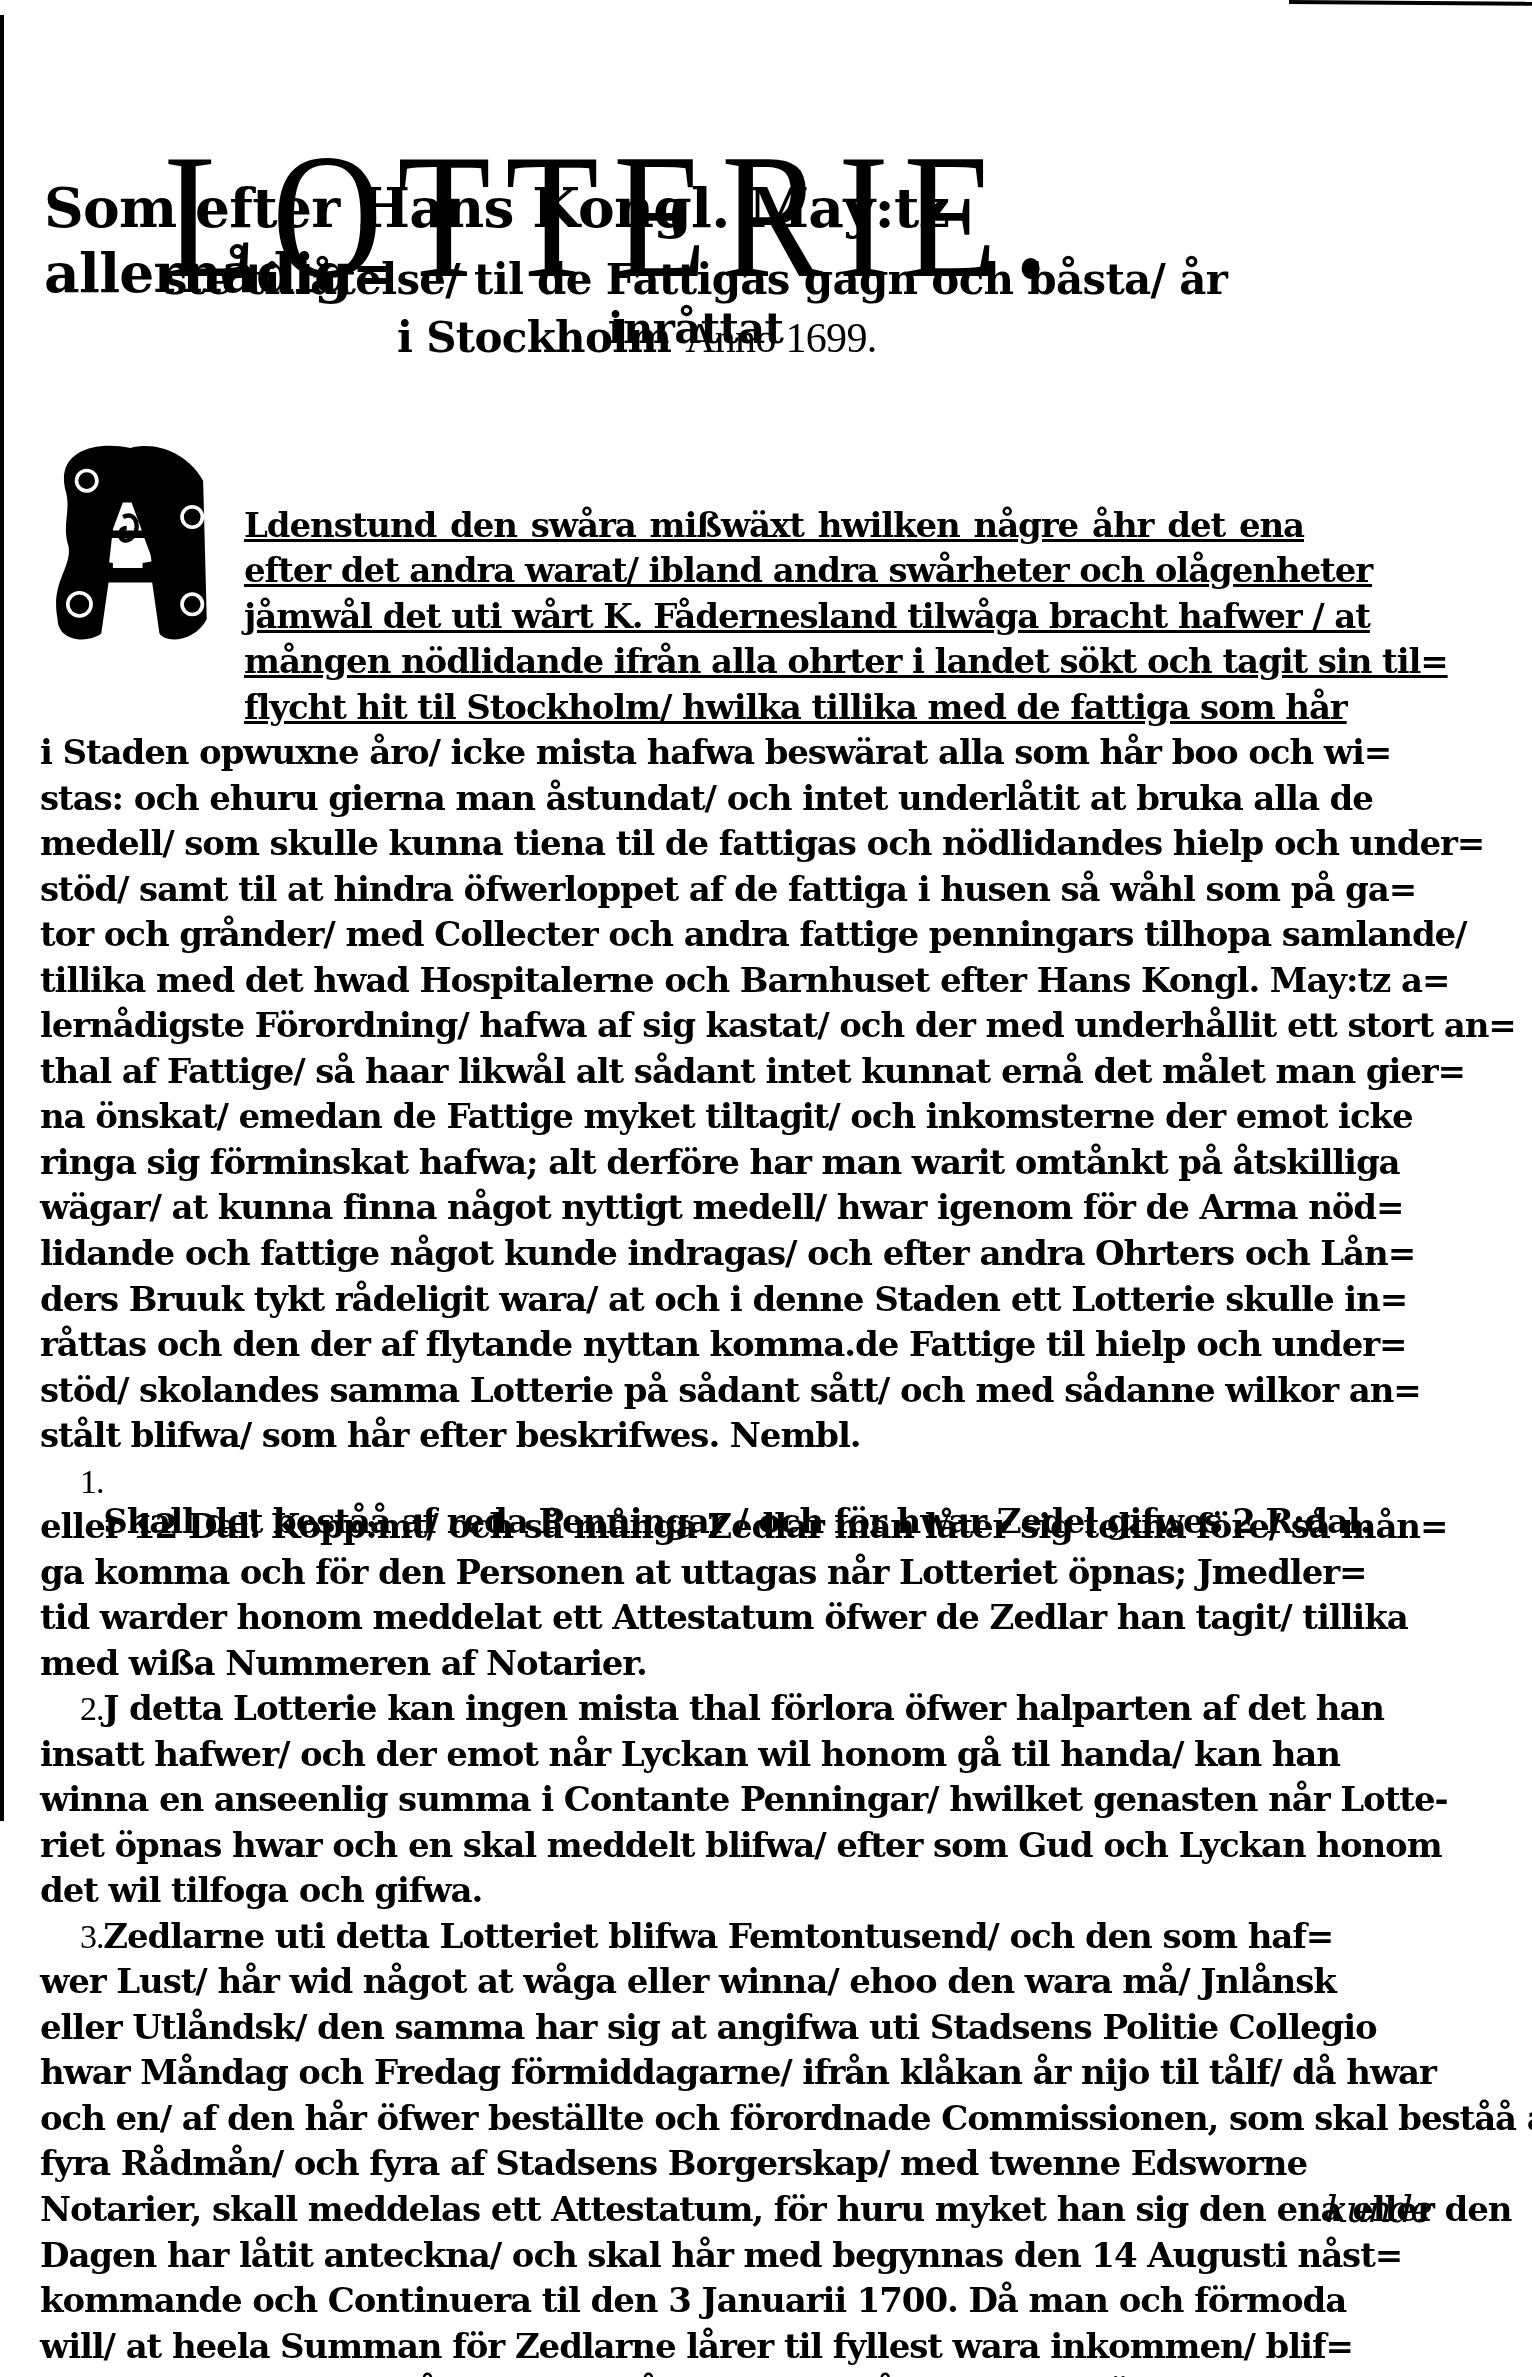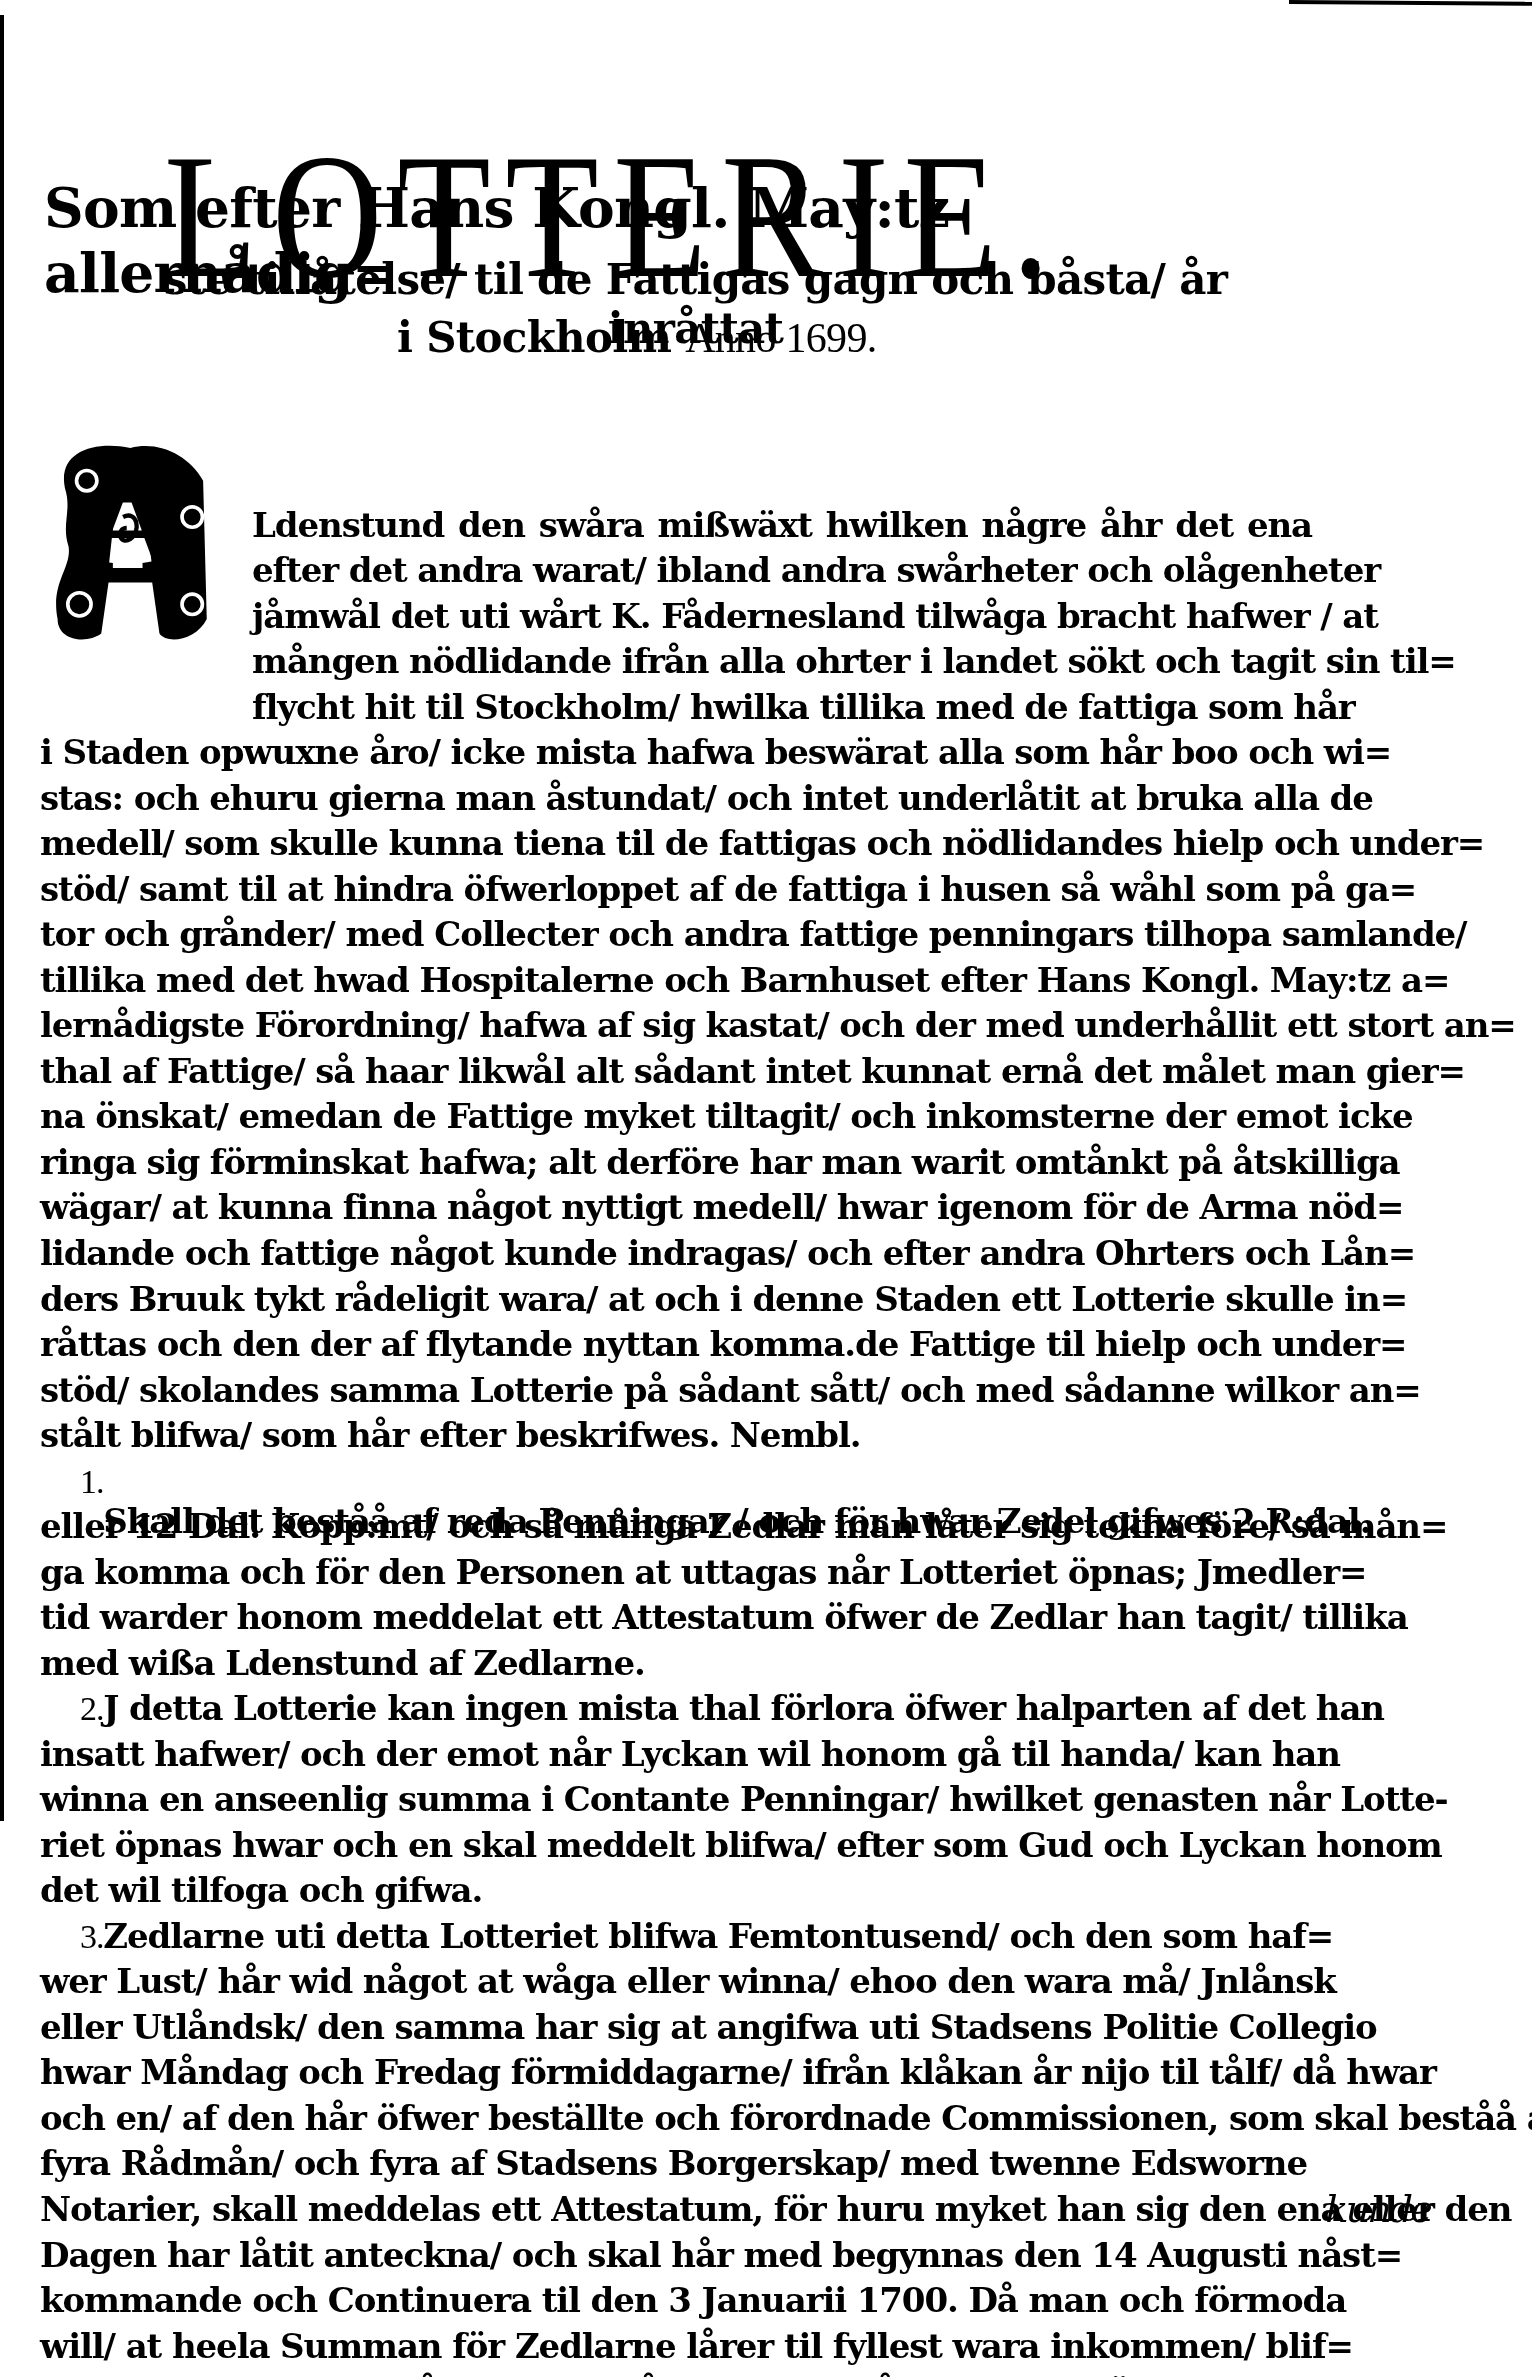--- a/index.html
+++ b/index.html
@@ -37,21 +37,21 @@
   }
   .body-text {
     position: absolute; left: 40px; top: 0; width: 1267px;
   }
   .line {
     position: absolute; left: 0; height: 51px;
     font-family: "DejaVu Serif", serif; font-weight: bold;
     font-size: 34px; line-height: 51px; white-space: nowrap;
     letter-spacing: -1.1px;
   }
-  .line.indent { left: 212px; }
+  .line.indent { left: 204px; text-decoration: underline; }
   .line.num { left: 40px; }
   .just { text-align: justify; text-align-last: justify; width: 1267px; }
   .just.indent { width: 1060px; }
   .numlabel { display: inline-block; width: 80px; font-family: "Liberation Serif", serif; font-weight: normal; }
   .handwriting {
     position: absolute; left: 1311px; top: 2098px; width: 219px; height: 80px;
   }
   .hw-text {
     font-family: "DejaVu Serif", serif; font-style: italic; font-size: 38px;
     position: absolute; left: 14.6px; top: 18px; letter-spacing: -2.9px; color: #000;
@@ -109,21 +109,21 @@
   <div class="line just" style="top: 1368px; height: 45px; line-height: 45px;">stöd/ skolandes samma Lotterie på sådant sått/ och med sådanne wilkor an=</div>
   <div class="line" style="top: 1413px; height: 45px; line-height: 45px;">stålt blifwa/ som hår efter beskrifwes.    Nembl.</div>
 
   <div class="line num" style="top: 1459px; width: 1227px; display: flex; height: 45px; line-height: 45px;">
     <span class="numlabel">1.</span>
     <span style="flex:1; text-align:justify; text-align-last:justify;margin-top:40px;">Skall det beståå af reda Penningar / och för hwar Zedel gifwes 2 R:dal.</span>
   </div>
   <div class="line just" style="top: 1504px; height: 45px; line-height: 45px;">eller 12 Dal. Kopp:mt/ och så många Zedlar man låter sig tekna före/ så mån=</div>
   <div class="line just" style="top: 1550px; height: 45px; line-height: 45px;">ga komma och för den Personen at uttagas når Lotteriet öpnas;  Jmedler=</div>
   <div class="line just" style="top: 1595px; height: 45px; line-height: 45px;">tid warder honom meddelat ett Attestatum öfwer de Zedlar han tagit/  tillika</div>
-  <div class="line" style="top: 1641px; height: 45px; line-height: 45px;">med wißa Ldenstund af Zedlarne.</div>
+  <div class="line" style="top: 1641px; height: 45px; line-height: 45px;">med wißa Nummeren af Notarier.</div>
 
   <div class="line num" style="top: 1686px; width: 1227px; display: flex; height: 45px; line-height: 45px;">
     <span class="numlabel">2.</span>
     <span style="flex:1; text-align:justify; text-align-last:justify;">J detta Lotterie kan ingen mista thal förlora öfwer halparten af det han</span>
   </div>
   <div class="line just" style="top: 1732px; height: 45px; line-height: 45px;">insatt hafwer/  och der emot når Lyckan wil honom gå til  handa/  kan han</div>
   <div class="line just" style="top: 1777px; height: 45px; line-height: 45px;">winna en anseenlig summa i Contante Penningar/ hwilket genasten når Lotte-</div>
   <div class="line just" style="top: 1823px; height: 45px; line-height: 45px;">riet öpnas hwar och en skal meddelt blifwa/ efter som Gud och Lyckan honom</div>
   <div class="line" style="top: 1868px; height: 45px; line-height: 45px;">det wil tilfoga och gifwa.</div>
 

